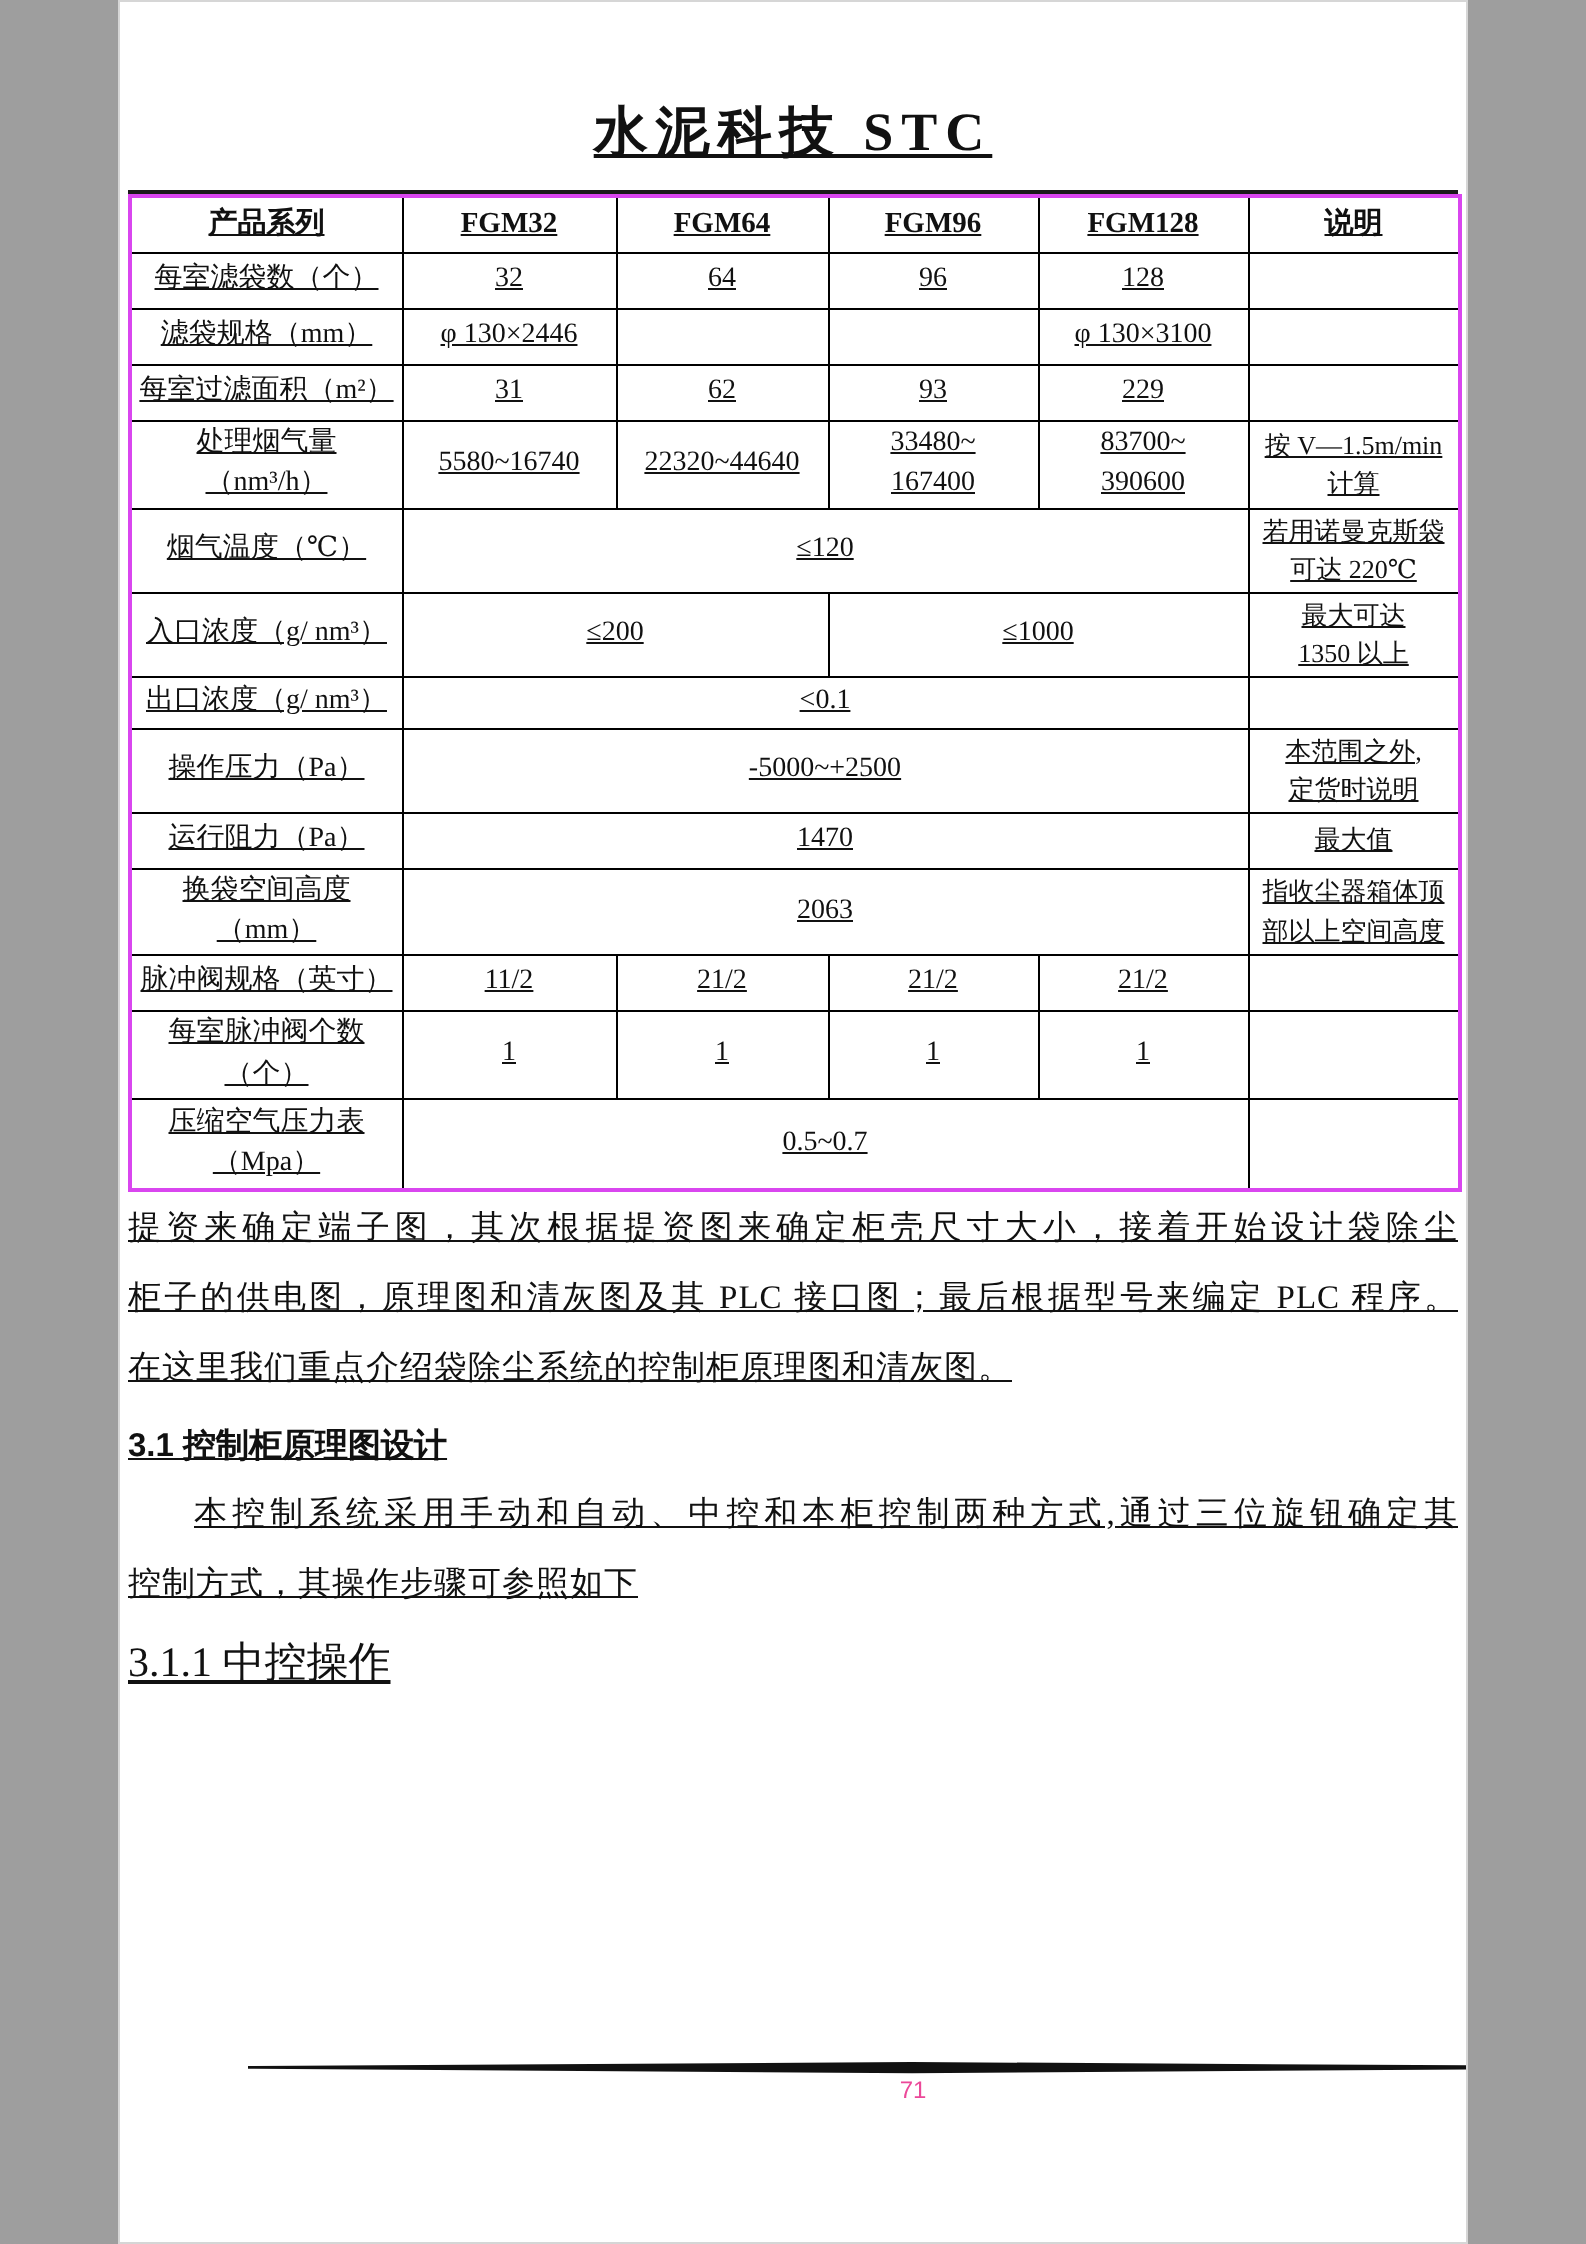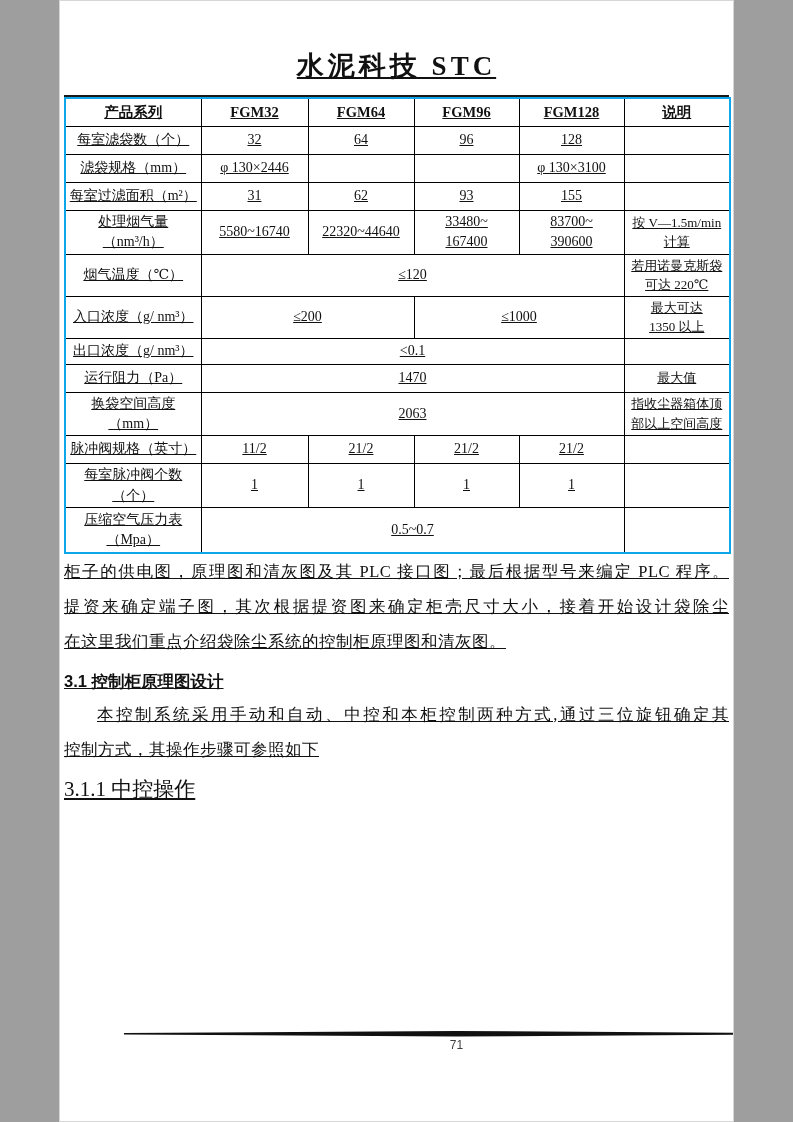--- a/index.html
+++ b/index.html
@@ -36,21 +36,21 @@
     font-size:15px;
     font-weight:700;
     letter-spacing:1px;
   }
 
   
   table.perf {
     width:665px;
     border-collapse:collapse;
     table-layout:fixed;
-    border:2px solid #0ea5e9;
+    border:2px solid #d946ef;
     padding-left:17px;
   }
   table.perf th, table.perf td {
     border:1px solid #000;
     text-align:center;
     vertical-align:middle;
     padding:1px 2px;
     white-space:pre-line;
     font-size:14px;
     line-height:1.45;
@@ -89,21 +89,21 @@
 
   
   .footer { position:absolute; left:64px; top:1030px; width:665px; }
   .footer-rule-svg { display:block; width:665px; height:6px; }
   .footer-texts {
     position:relative;
     height:16px;
     margin-top:1px;
     font-family:"Liberation Sans","DejaVu Sans",sans-serif;
     font-size:12px;
-    color:#404040;
+    color:#ec4899;
   }
   .page-number { position:absolute; left:0; right:0; text-align:center; }
   .issue-label { position:absolute; right:0; top:4px; }
 </style>
 </head>
 <body>
 
 <div class="page">
 
   <div class="header-title">水泥科技 STC</div>
@@ -143,21 +143,21 @@
         <td></td>
         <td></td>
         <td>φ 130×3100</td>
         <td class="note"></td>
       </tr>
       <tr style="height:28px">
         <td>每室过滤面积（m²）</td>
         <td>31</td>
         <td>62</td>
         <td>93</td>
-        <td>155</td>
+        <td>229</td>
         <td class="note"></td>
       </tr>
       <tr style="height:44px">
         <td>处理烟气量
 （nm³/h）</td>
         <td>5580~16740</td>
         <td>22320~44640</td>
         <td>33480~
 167400</td>
         <td>83700~
@@ -176,20 +176,26 @@
         <td colspan="2">≤200</td>
         <td colspan="2">≤1000</td>
         <td class="note">最大可达
 1350 以上</td>
       </tr>
       <tr style="height:26px">
         <td>出口浓度（g/ nm³）</td>
         <td colspan="4">&lt;0.1</td>
         <td class="note"></td>
       </tr>
+      <tr style="height:38px">
+        <td>操作压力（Pa）</td>
+        <td colspan="4">-5000~+2500</td>
+        <td class="note">本范围之外,
+定货时说明</td>
+      </tr>
       <tr style="height:28px">
         <td>运行阻力（Pa）</td>
         <td colspan="4">1470</td>
         <td class="note">最大值</td>
       </tr>
       <tr style="height:42px">
         <td>换袋空间高度（mm）</td>
         <td colspan="4">2063</td>
         <td class="note">指收尘器箱体顶
 部以上空间高度</td>
@@ -214,22 +220,22 @@
       <tr style="height:45px">
         <td>压缩空气压力表
 （Mpa）</td>
         <td colspan="4">0.5~0.7</td>
         <td class="note"></td>
       </tr>
     </tbody>
       </table>
 
 
+    <div class="para-line justify">提资来确定端子图，其次根据提资图来确定柜壳尺寸大小，接着开始设计袋除尘</div>
     <div class="para-line justify">柜子的供电图，原理图和清灰图及其 PLC 接口图；最后根据型号来编定 PLC 程序。</div>
-    <div class="para-line justify">提资来确定端子图，其次根据提资图来确定柜壳尺寸大小，接着开始设计袋除尘</div>
     <div class="para-line">在这里我们重点介绍袋除尘系统的控制柜原理图和清灰图。</div>
 
     <div class="h-level2">3.1 控制柜原理图设计</div>
 
     <div class="para-line justify indent">本控制系统采用手动和自动、中控和本柜控制两种方式,通过三位旋钮确定其</div>
     <div class="para-line">控制方式，其操作步骤可参照如下</div>
 
     <div class="h-level3">3.1.1 中控操作</div>
   </div>
 

